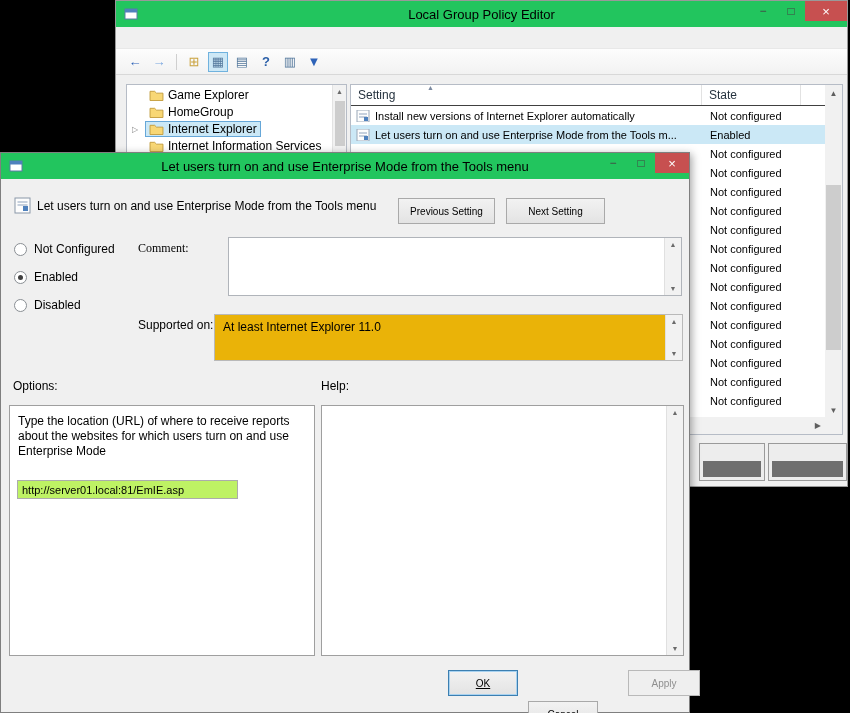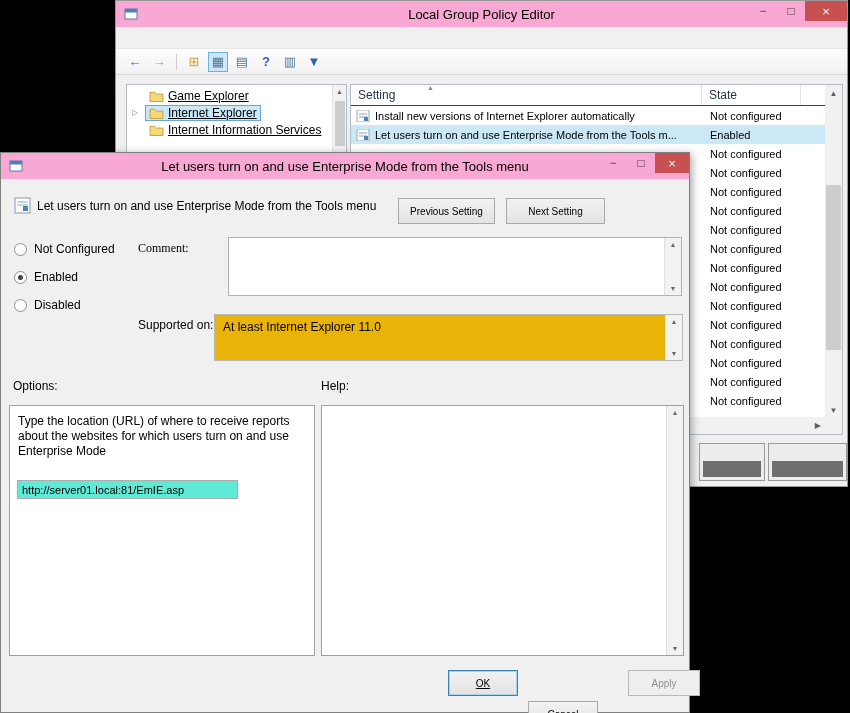--- a/index.html
+++ b/index.html
@@ -2,21 +2,21 @@
 <html><head>
 <meta charset="utf-8">
 <style>
   * { box-sizing: border-box; margin: 0; padding: 0; }
   html,body { width:850px; height:713px; background:#000; font-family:"Liberation Sans",sans-serif; }
   .screen { position:relative; width:850px; height:713px; background:#000; overflow:hidden; }
 
   .win { position:absolute; background:#f0f0f0; border:1px solid #999; }
 
   
-  .titlebar { position:relative; height:26px; background:#f9a8d4;text-align:center; }
+  .titlebar { position:relative; height:26px; background:#22c55e;text-align:center; }
   .titlebar .title { position:absolute; inset:0; display:flex; align-items:center; justify-content:center; font-size:13px; color:#000; }
   .win-icon { position:absolute; left:8px; top:6px; }
   .controls { position:absolute; right:0; top:0; display:flex; height:20px; z-index:3; }
   .ctrl { width:28px; display:flex; align-items:center; justify-content:center; font-size:12px; color:#444; }
   .ctrl.close { width:42px; background:#c75050; color:#fff; font-size:13px; }
   .ctrl.close.sm { width:34px; }
 
   
   .gpe-window { left:115px; top:0; width:733px; height:487px; }
   .menubar { display:flex; align-items:center; height:21px; padding-left:14px; font-size:12px; }
@@ -25,21 +25,21 @@
              background:linear-gradient(#fdfdfd,#f2f2f2); border-top:1px solid #e8e8e8; border-bottom:1px solid #d8d8d8; }
   .tool { width:20px; height:20px; display:flex; align-items:center; justify-content:center; font-size:13px; border:1px solid transparent; }
   .tool.pressed { background:#cde8f6; border:1px solid #70b2de; }
   .c-blue { color:#2e63b8; } .c-lblue { color:#7aa7e0; } .c-gold { color:#c9a23d; }
   .c-steel { color:#54789c; } .c-help { color:#2b5fa8; font-weight:bold; }
   .tsep { width:1px; height:16px; background:#cfcfcf; margin:0 3px; }
 
   
   .tree-pane { position:absolute; left:10px; top:83px; width:221px; height:320px; background:#fff; border:1px solid #b6bcc6; }
   .tree-rows { position:absolute; left:0; top:2px; right:14px; }
-  .tree-row { position:relative; display:flex; align-items:flex-end; height:17px; font-size:12px; padding-left:18px; white-space:nowrap;text-decoration:underline; }
+  .tree-row { position:relative; display:flex; align-items:flex-start; height:17px; font-size:12px; padding-left:18px; white-space:nowrap; }
   .expander { position:absolute; left:5px; top:4px; font-size:8px; color:#8a8a8a; width:10px; }
   .tree-inner { display:flex; align-items:center; gap:4px; padding:0 3px; height:16px; border:1px solid transparent; }
   .tree-row.selected .tree-inner { background:#cbe8f6; border:1px solid #66a7d8; }
   .tree-scroll { position:absolute; right:0; top:0; bottom:0; width:14px; background:#f2f2f2; border-left:1px solid #e3e3e3;
                  display:flex; flex-direction:column; align-items:center; font-size:7px; color:#6b6b6b; padding-top:3px; }
   .tree-thumb { width:10px; height:45px; background:#cdcdcd; margin-top:6px; }
 
   
   .list-pane { position:absolute; left:234px; top:83px; width:493px; height:351px; background:#fff; border:1px solid #b6bcc6; }
   .list-header { position:relative; display:flex; height:21px; border-bottom:1px solid #404040; font-size:12px; color:#25323e; width:474px; }
@@ -90,21 +90,21 @@
   .lbl-help { left:320px; top:226px; }
 
   .comment-box { position:absolute; left:227px; top:84px; width:454px; height:59px; background:#fff; border:1px solid #b0b4ba; }
   .supported-box { position:absolute; left:213px; top:161px; width:469px; height:47px; background:#eab308; border:1px solid #b9b9b9; font-size:12px; }
   .supported-box .val { display:block; padding:5px 8px; }
   .mini-scroll { position:absolute; right:0; top:0; bottom:0; width:17px; background:#f2f2f2; border-left:1px solid #e0e0e0;
                  display:flex; flex-direction:column; justify-content:space-between; align-items:center; font-size:7px; color:#6b6b6b; padding:3px 0; }
 
   .options-panel { position:absolute; left:8px; top:252px; width:306px; height:251px; background:#fff; border:1px solid #9f9f9f; font-size:12px; }
   .options-text { padding:8px 10px 0 8px; line-height:15px; }
-  .url-input { position:absolute; left:7px; top:74px; width:221px; height:19px; border:1px solid #acacac; font:11px "Liberation Sans",sans-serif; padding:1px 4px; background:#5eead4; }
+  .url-input { position:absolute; left:7px; top:74px; width:221px; height:19px; border:1px solid #acacac; font:11px "Liberation Sans",sans-serif; padding:1px 4px; background:#bef264; }
 
   .help-panel { position:absolute; left:320px; top:252px; width:363px; height:251px; background:#fff; border:1px solid #9f9f9f; }
   .help-text { position:absolute; left:0; top:0; right:17px; bottom:0; padding:8px 6px 8px 8px; font-size:12px; line-height:15px; overflow:hidden; }
   .help-text p { margin:0 0 15px 0; }
 </style>
 </head>
 <body>
 
 <div class="screen">
 
@@ -146,20 +146,29 @@
     <div class="tree-pane">
       <div class="tree-rows">
 
       <div class="tree-row">
           <span class="expander"></span>
           <span class="tree-inner">
             <svg width="15" height="12" viewBox="0 0 16 13">
               <path d="M1 2.5h5l2 2h7v8H1z" fill="#f8d775" stroke="#c29b3c"></path>
             </svg>
             <span class="t-label">Game Explorer</span>
+          </span>
+        </div>
+          <div class="tree-row">
+          <span class="expander"></span>
+          <span class="tree-inner">
+            <svg width="15" height="12" viewBox="0 0 16 13">
+              <path d="M1 2.5h5l2 2h7v8H1z" fill="#f8d775" stroke="#c29b3c"></path>
+            </svg>
+            <span class="t-label">HomeGroup</span>
           </span>
         </div>
           <div class="tree-row selected">
           <span class="expander">▷</span>
           <span class="tree-inner">
             <svg width="15" height="12" viewBox="0 0 16 13">
               <path d="M1 2.5h5l2 2h7v8H1z" fill="#f8d775" stroke="#c29b3c"></path>
             </svg>
             <span class="t-label">Internet Explorer</span>
           </span>

